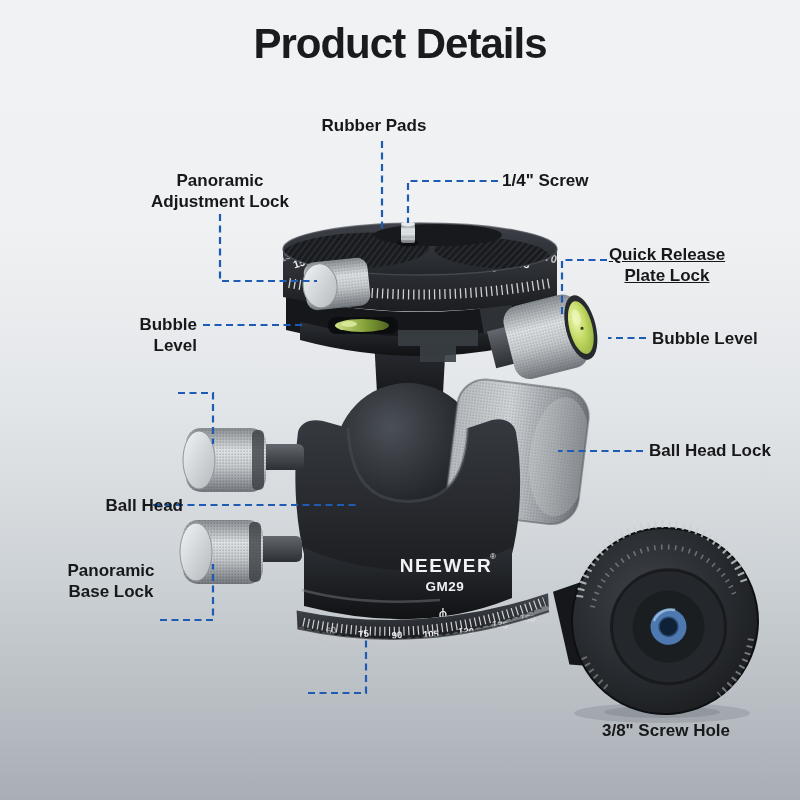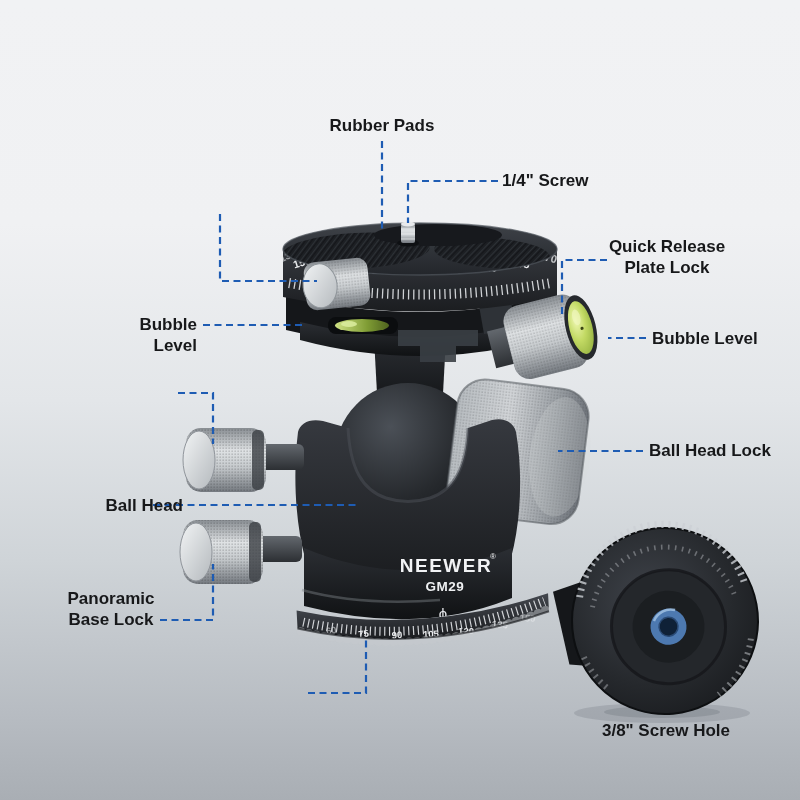--- a/index.html
+++ b/index.html
@@ -17,20 +17,21 @@
   }
   .c-center{text-align:center}
   .c-right{text-align:right}
   svg.layer{position:absolute;left:0;top:0;}
 </style>
 </head>
 <body>
 
 <div class="stage">
 
+  <div class="page-title">Product Details</div>
 
   <svg class="layer" width="800" height="800" viewBox="0 0 800 800">
     <defs>
       <linearGradient id="gBody" x1="0" y1="0" x2="0" y2="1">
         <stop offset="0" stop-color="#36393f"></stop>
           <stop offset="1" stop-color="#1b1d20"></stop>
       </linearGradient>
       <linearGradient id="gBody2" x1="0" y1="0" x2="0" y2="1">
         <stop offset="0" stop-color="#2b2e33"></stop>
           <stop offset="1" stop-color="#101214"></stop>
@@ -243,34 +244,35 @@
       <path d="M607,260 H562 V315"></path>
       <path d="M646,338 H608"></path>
       <path d="M643,451 H558"></path>
       <path d="M178,393 H213 V444"></path>
       <path d="M153,505 H356"></path>
       <path d="M160,620 H213 V564"></path>
       <path d="M308,693 H366 V638"></path>
     </g>
   </svg>
 
-  <div class="callout c-center" style="left:312px;top:115px;width:140px;">Rubber Pads</div>
+  <div class="callout c-center" style="left:304px;top:115px;width:140px;">Rubber Pads</div>
 
   <div class="callout" style="left:502px;top:170px;">1/4" Screw</div>
 
+  <div class="callout c-center" style="left:140px;top:170px;width:160px;">Panoramic Adjustment Lock</div>
 
   <div class="callout c-right" style="left:95px;top:314px;width:102px;">Bubble Level</div>
 
-  <div class="callout c-center" style="left:608px;top:236px;width:118px;">Quick Release Plate Lock</div>
+  <div class="callout c-center" style="left:608px;top:244px;width:118px;text-decoration:underline;">Quick Release Plate Lock</div>
 
   <div class="callout" style="left:652px;top:328px;">Bubble Level</div>
 
   <div class="callout" style="left:649px;top:440px;text-align:right;">Ball Head Lock</div>
 
 
   <div class="callout c-right" style="left:65px;top:495px;width:82px;margin-left:36px;">Ball Head</div>
 
-  <div class="callout c-center" style="left:45px;top:588px;width:132px;">Panoramic Base Lock</div>
+  <div class="callout c-center" style="left:45px;top:560px;width:132px;">Panoramic Base Lock</div>
 
 
   <div class="callout c-center" style="left:576px;top:720px;width:180px;">3/8" Screw Hole</div>
 
 </div>
 
 </body></html>

